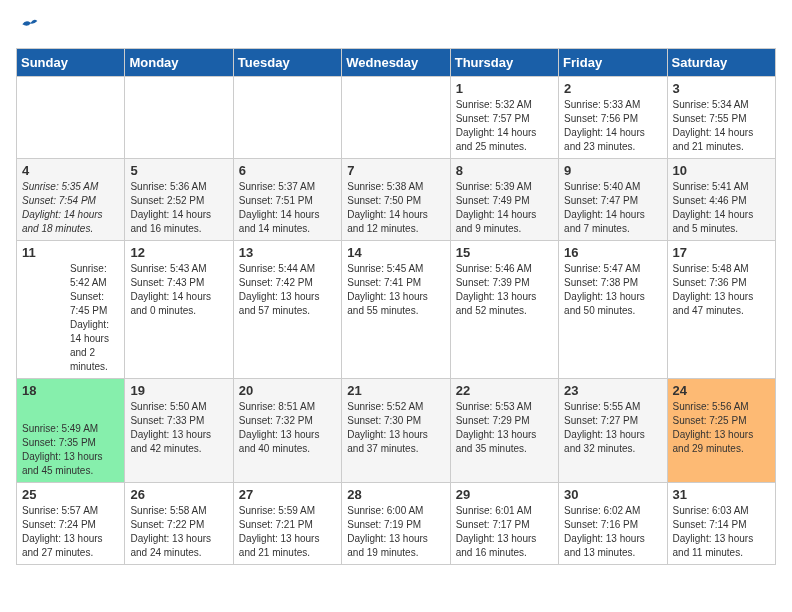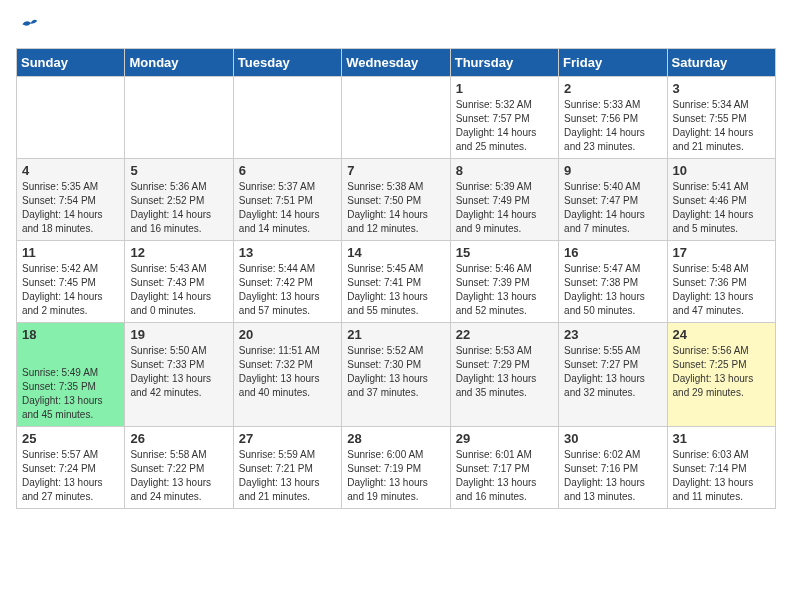--- a/index.html
+++ b/index.html
@@ -143,21 +143,21 @@
           <span class="day-num">3</span>
           <div class="day-info" style="white-space: pre-line;">Sunrise: 5:34 AM
 Sunset: 7:55 PM
 Daylight: 14 hours
 and 21 minutes.</div>
         </td>
       </tr>
       <tr>
         <td style="background: rgb(245, 245, 245);">
           <span class="day-num">4</span>
-          <div class="day-info" style="white-space: pre-line;">Sunrise: 5:35 AM
+          <div class="day-info" style="white-space: pre-line; font-style: italic;">Sunrise: 5:35 AM
 Sunset: 7:54 PM
 Daylight: 14 hours
 and 18 minutes.</div>
         </td>
         <td style="background: rgb(245, 245, 245);">
           <span class="day-num">5</span>
           <div class="day-info" style="white-space: pre-line;">Sunrise: 5:36 AM
 Sunset: 2:52 PM
 Daylight: 14 hours
 and 16 minutes.</div>
@@ -194,21 +194,21 @@
           <span class="day-num">10</span>
           <div class="day-info" style="white-space: pre-line;">Sunrise: 5:41 AM
 Sunset: 4:46 PM
 Daylight: 14 hours
 and 5 minutes.</div>
         </td>
       </tr>
       <tr>
         <td>
           <span class="day-num">11</span>
-          <div class="day-info" style="white-space: pre-line;">Sunrise: 5:42 AM
+          <div class="day-info" style="white-space: pre-line; margin-left: 48px;">Sunrise: 5:42 AM
 Sunset: 7:45 PM
 Daylight: 14 hours
 and 2 minutes.</div>
         </td>
         <td>
           <span class="day-num">12</span>
           <div class="day-info" style="white-space: pre-line;">Sunrise: 5:43 AM
 Sunset: 7:43 PM
 Daylight: 14 hours
 and 0 minutes.</div>
@@ -259,21 +259,21 @@
         </td>
         <td style="background: rgb(245, 245, 245);">
           <span class="day-num">19</span>
           <div class="day-info" style="white-space: pre-line;">Sunrise: 5:50 AM
 Sunset: 7:33 PM
 Daylight: 13 hours
 and 42 minutes.</div>
         </td>
         <td style="background: rgb(245, 245, 245);">
           <span class="day-num">20</span>
-          <div class="day-info" style="white-space: pre-line;">Sunrise: 11:51 AM
+          <div class="day-info" style="white-space: pre-line;">Sunrise: 8:51 AM
 Sunset: 7:32 PM
 Daylight: 13 hours
 and 40 minutes.</div>
         </td>
         <td style="background: rgb(245, 245, 245);">
           <span class="day-num">21</span>
           <div class="day-info" style="white-space: pre-line;">Sunrise: 5:52 AM
 Sunset: 7:30 PM
 Daylight: 13 hours
 and 37 minutes.</div>
@@ -285,21 +285,21 @@
 Daylight: 13 hours
 and 35 minutes.</div>
         </td>
         <td style="background: rgb(245, 245, 245);">
           <span class="day-num">23</span>
           <div class="day-info" style="white-space: pre-line;">Sunrise: 5:55 AM
 Sunset: 7:27 PM
 Daylight: 13 hours
 and 32 minutes.</div>
         </td>
-        <td style="background: #fef9c3;">
+        <td style="background: #fdba74;">
           <span class="day-num">24</span>
           <div class="day-info" style="white-space: pre-line;">Sunrise: 5:56 AM
 Sunset: 7:25 PM
 Daylight: 13 hours
 and 29 minutes.</div>
         </td>
       </tr>
       <tr>
         <td>
           <span class="day-num">25</span>

